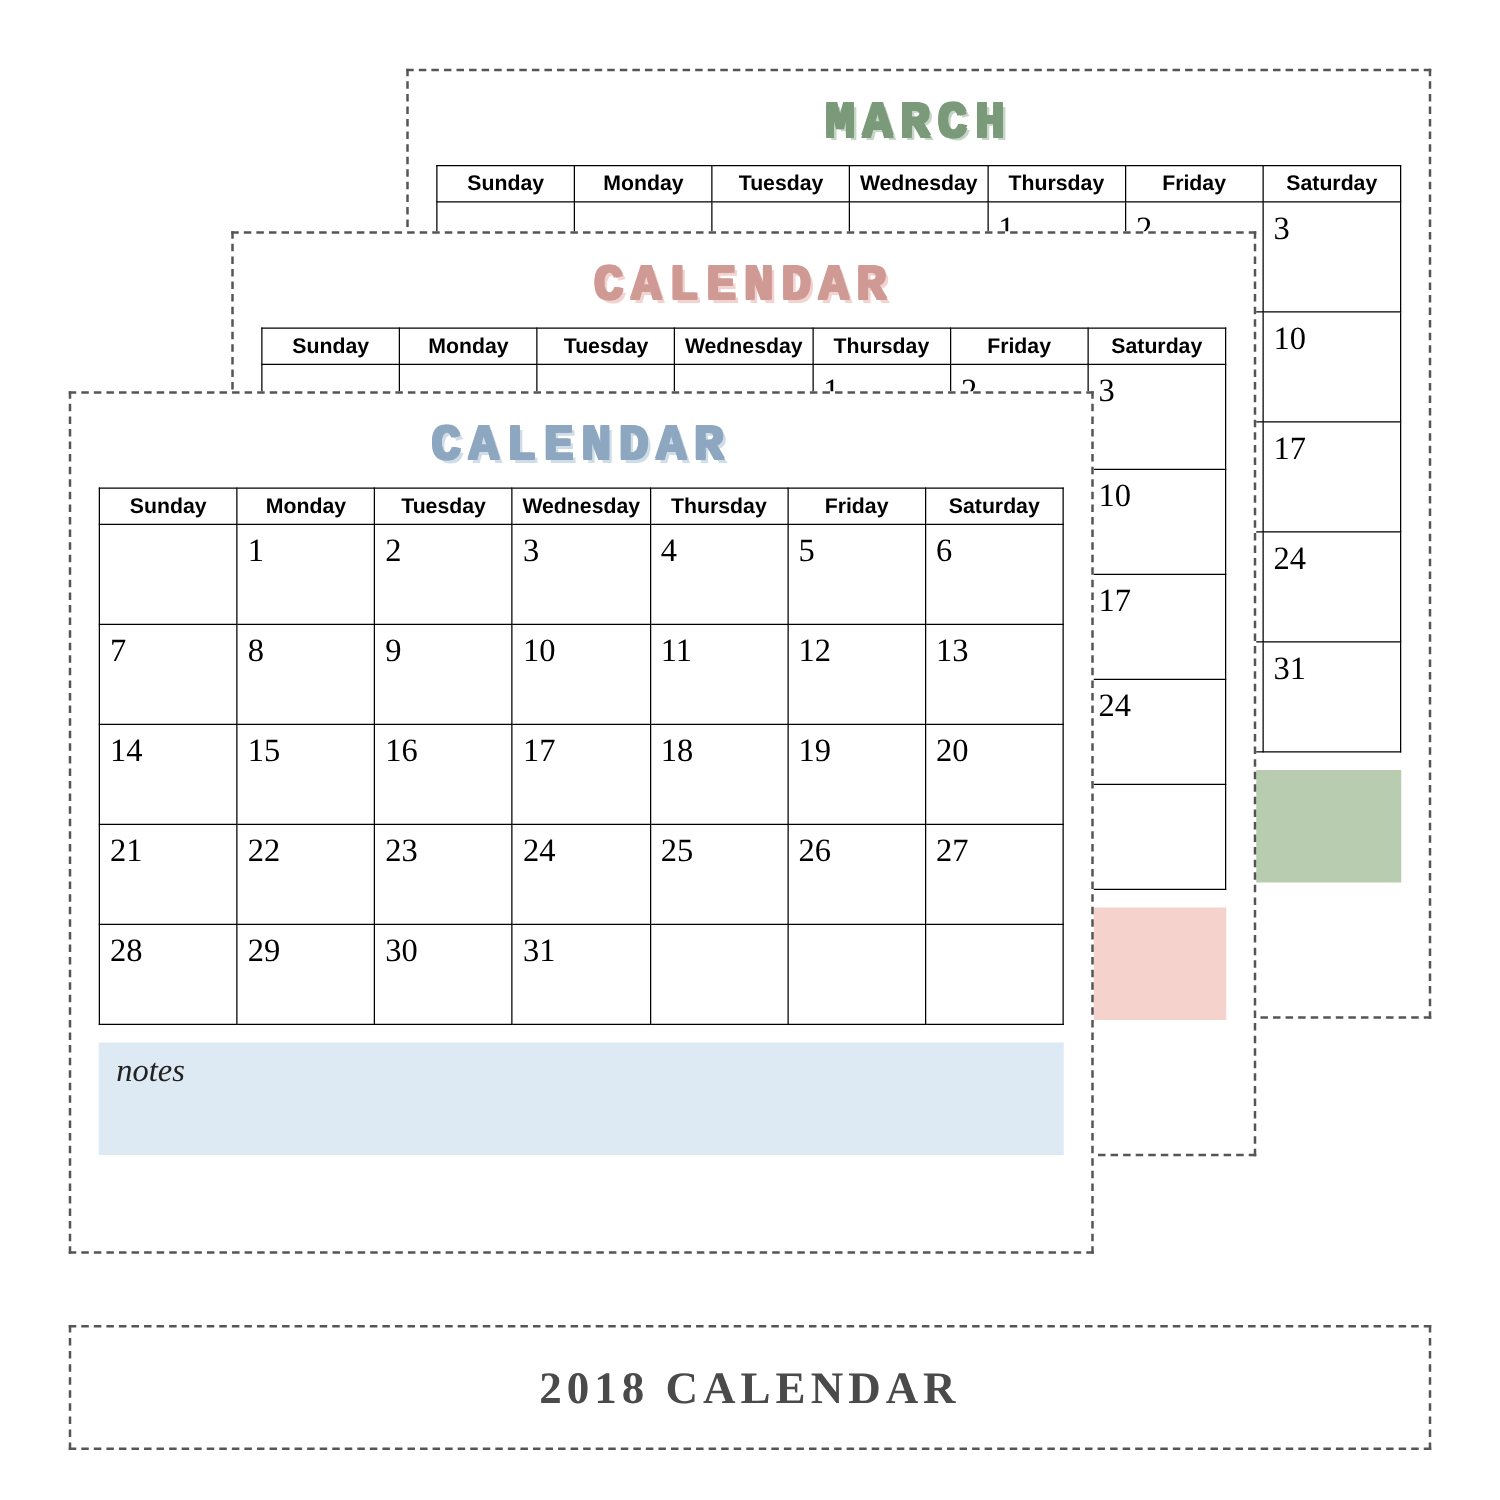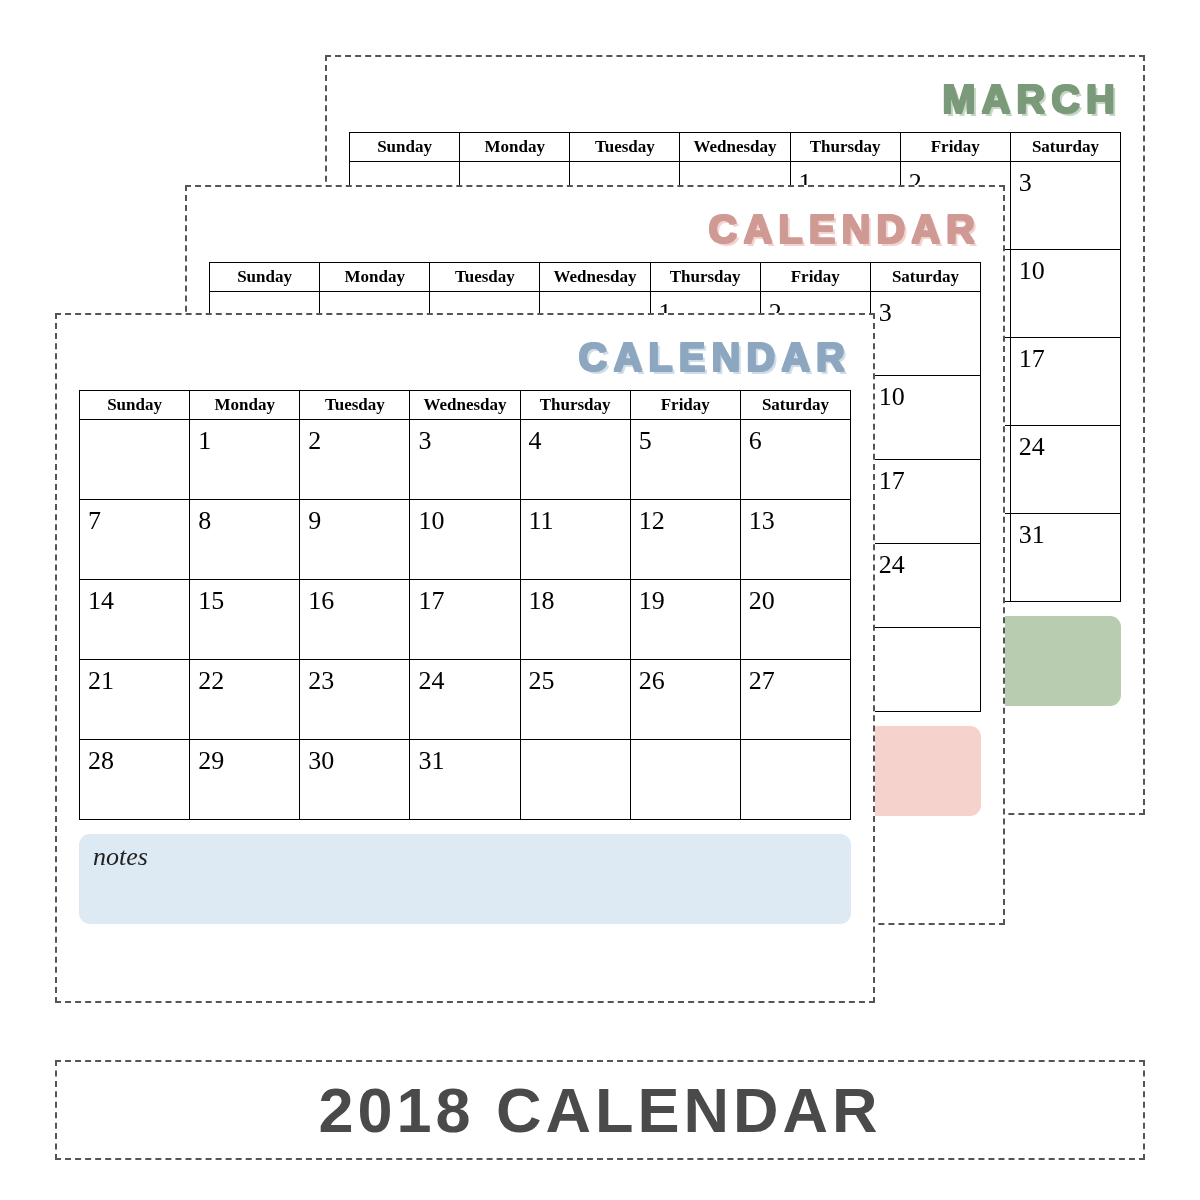--- a/index.html
+++ b/index.html
@@ -18,22 +18,22 @@
     width: 1090px;
     height: 950px;
   }
   .page {
     position: absolute;
     background: #fff;
     border: 2px dashed #555;
     padding: 18px 22px 18px 22px;
   }
   .page .month-title {
-    text-align: right;
-    font-family: Liberation Sans, sans-serif;
+    text-align: center;
+    font-family: Liberation Mono, monospace;
     font-weight: 900;
     font-size: 40px;
     letter-spacing: 6px;
     -webkit-text-stroke: 1.5px currentColor;
     color: transparent;
     margin: 2px 0 10px 0;
   }
   
   .outlined {
     color: #fff;
@@ -45,21 +45,21 @@
        3px  3px 0 var(--shadow);
     font-family: Arial, Helvetica, sans-serif;
   }
   .cal {
     width: 100%;
     border-collapse: collapse;
     table-layout: fixed;
   }
   .cal th {
     border: 1.5px solid #000;
-    font-family: Liberation Serif, serif;
+    font-family: Liberation Sans, sans-serif;
     font-weight: 700;
     font-size: 17px;
     padding: 4px 0;
     background: #fff;
   }
   .cal td {
     border: 1.5px solid #000;
     height: 80px;
     vertical-align: top;
     padding: 6px 8px;
@@ -71,21 +71,20 @@
   }
   .notes {
     margin-top: 14px;
     height: 90px;
     width: 100%;
     padding: 8px 14px;
     font-family: 'Brush Script MT', cursive;
     font-size: 26px;
     font-style: italic;
     color: #222;
-    border-radius: 11px;
   }
   
   .page-march {
     right: 0;
     top: 0;
     width: 820px;
     height: 760px;
   }
   .page-march .month-title { --stroke:#7a9a7a; --shadow:#c6d6c6; }
   .page-march .notes { background: #b8ccb0; }
@@ -116,23 +115,23 @@
     left: 55px;
     right: 55px;
     bottom: 40px;
     height: 100px;
     border: 2.5px dashed #555;
     display: flex;
     align-items: center;
     justify-content: center;
   }
   .banner-text {
-    font-family: Liberation Sans, sans-serif;
+    font-family: Liberation Serif, serif;
     font-weight: 900;
-    font-size: 63px;
+    font-size: 36px;
     letter-spacing: 4px;
     color: #4a4a4a;
   }
 </style>
 </head>
 <body>
 
 <div class="stage">
 
   <div class="page page-march">

